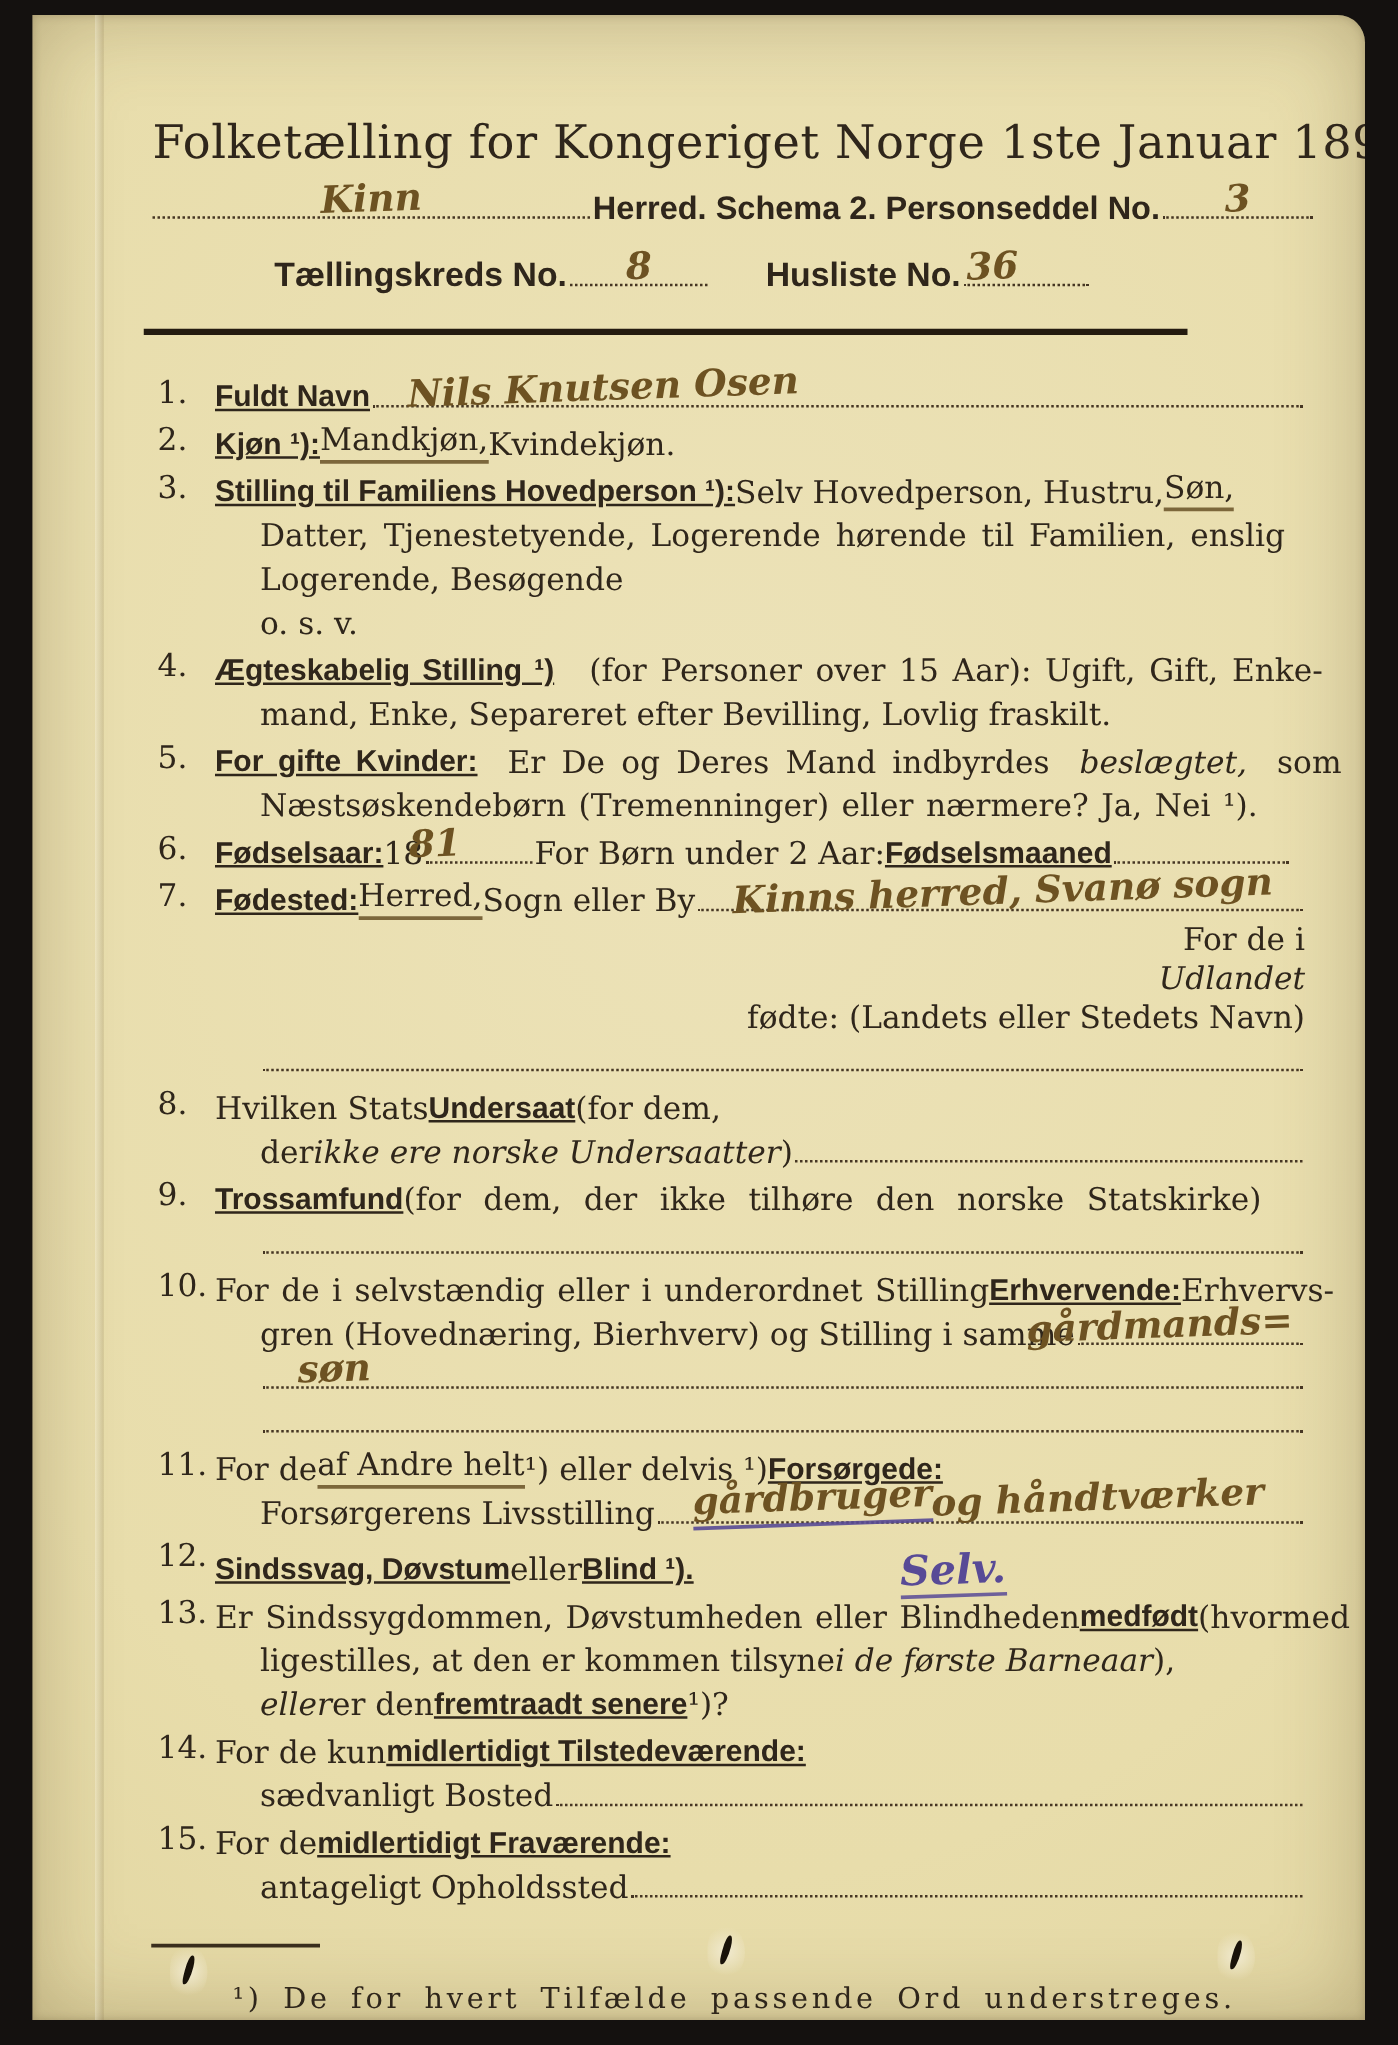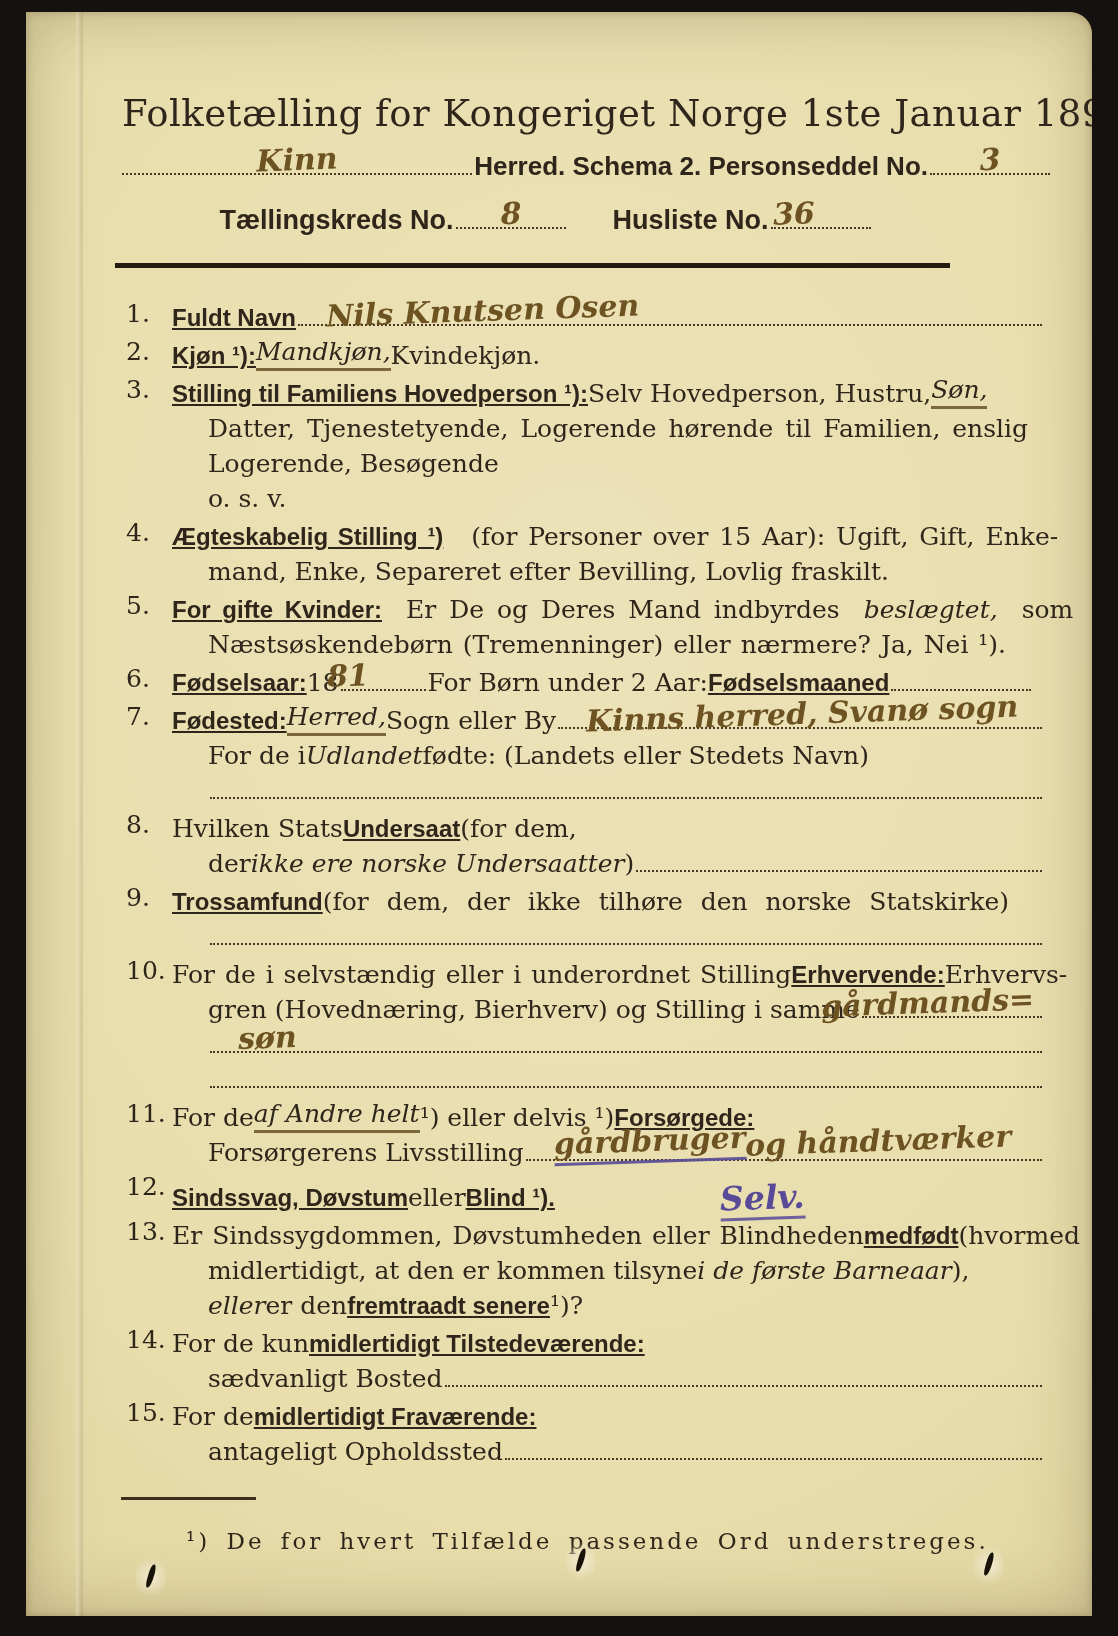--- a/index.html
+++ b/index.html
@@ -38,21 +38,21 @@
     height:5px;background:#241b10;margin:14px 0 0 89px;width:835px;
   }
   .items{margin:30px 0 0 100px;width:918px;}
   .item{display:flex;margin-bottom:3px;}
   .num{flex:none;width:46px;font-size:25px;padding-top:1px;}
   .ilines{flex:1;min-width:0;}
   .line{display:flex;align-items:flex-end;min-height:35px;white-space:nowrap;}
   .t-b{font-family:"Liberation Sans",sans-serif;font-weight:700;font-size:24px;line-height:30px;text-decoration:underline;}
   .t-r{font-size:25px;line-height:31px;}
   .t-i{font-size:25px;line-height:31px;font-style:italic;}
-  .t-u{font-size:25px;line-height:31px;border-bottom:3px solid rgba(96,72,30,.8);padding-bottom:1px;font-style:italic;}
+  .t-u{font-size:25px;line-height:31px;border-bottom:3px solid rgba(96,72,30,.8);padding-bottom:1px;}
   .dots{
     position:relative;border-bottom:2px dotted #463623;height:10px;margin:0 2px 7px 2px;
   }
   .dots.grow{flex:1;min-width:30px;}
   .hw{
     font-family:"DejaVu Serif",serif;font-style:italic;font-weight:600;
     color:#6d5222;display:inline-block;transform:rotate(-2deg);
     white-space:nowrap;
   }
   .dots > .hwwrap{position:absolute;bottom:-4px;font-size:30px;}
@@ -202,21 +202,21 @@
         <div class="num">7.</div>
         <div class="ilines">
           <div class="line">
             <span class="t-b">Fødested: </span>
             <span class="t-u">Herred,</span>
             <span class="t-r"> Sogn eller By</span>
             <span class="dots grow">
               <span class="hwwrap al-left"><span class="hw">Kinns herred, Svanø sogn</span></span>
             </span>
           </div>
-          <div class="line" style="padding-left: 36px;">
+          <div class="line" style="padding-left: 36px; flex-direction: column;">
             <span class="t-r">For de i </span>
             <span class="t-i">Udlandet</span>
             <span class="t-r"> fødte: (Landets eller Stedets Navn)</span>
           </div>
           <div class="line" style="padding-left: 36px;">
             <span class="dots grow"></span>
           </div>
         </div>
       </div>
       <div class="item">
@@ -302,21 +302,21 @@
       </div>
       <div class="item">
         <div class="num">13.</div>
         <div class="ilines">
           <div class="line" style="word-spacing: 2px;">
             <span class="t-r">Er Sindssygdommen, Døvstumheden eller Blindheden </span>
             <span class="t-b">medfødt</span>
             <span class="t-r"> (hvormed</span>
           </div>
           <div class="line" style="padding-left: 36px;">
-            <span class="t-r">midlertidigt, at den er kommen tilsyne </span>
+            <span class="t-r">ligestilles, at den er kommen tilsyne </span>
             <span class="t-i">i de første Barneaar</span>
             <span class="t-r">),</span>
           </div>
           <div class="line" style="padding-left: 36px;">
             <span class="t-i">eller</span>
             <span class="t-r"> er den </span>
             <span class="t-b">fremtraadt senere</span>
             <span class="t-r"> ¹)?</span>
           </div>
         </div>

